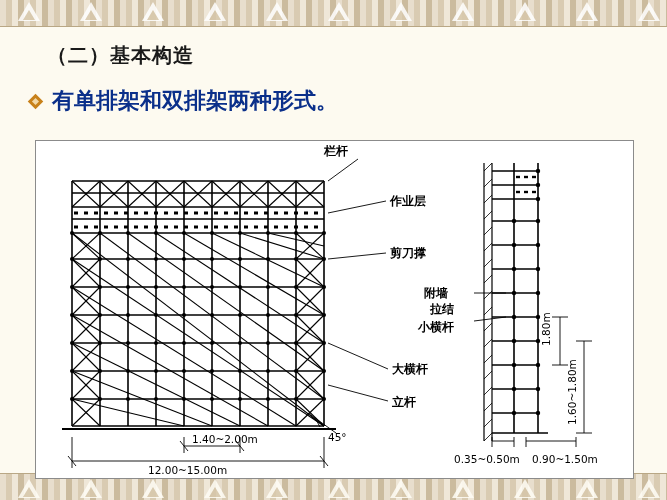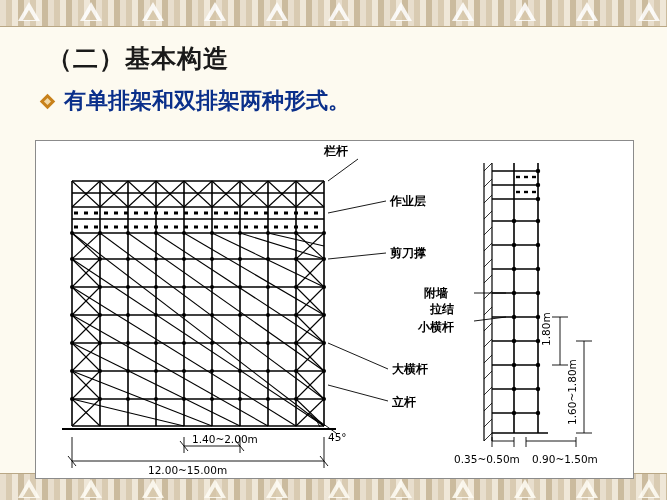--- a/index.html
+++ b/index.html
@@ -37,25 +37,25 @@
   .band .tri i{
     position:absolute;left:-6px;top:8px;width:0;height:0;
     border-left:6px solid transparent;
     border-right:6px solid transparent;
     border-bottom:10px solid #d8c9ad;
   }
   
   .title{
     position:absolute;left:47px;top:42px;
     font-family:"DejaVu Serif","Liberation Serif",serif;
-    font-size:25px;font-weight:bold;color:#1a1a1a;
+    font-size:20px;font-weight:bold;color:#1a1a1a;
     letter-spacing:1px;
   }
   .bullet-row{
-    position:absolute;left:40px;top:86px;
+    position:absolute;left:28px;top:86px;
     display:flex;align-items:center;
   }
   .bullet-mark{
     width:15px;height:15px;margin-right:9px;
     position:relative;flex:none;
   }
   .bullet-mark:before{
     content:"";position:absolute;left:2px;top:2px;
     width:11px;height:11px;background:#c8811a;
     transform:rotate(45deg);

